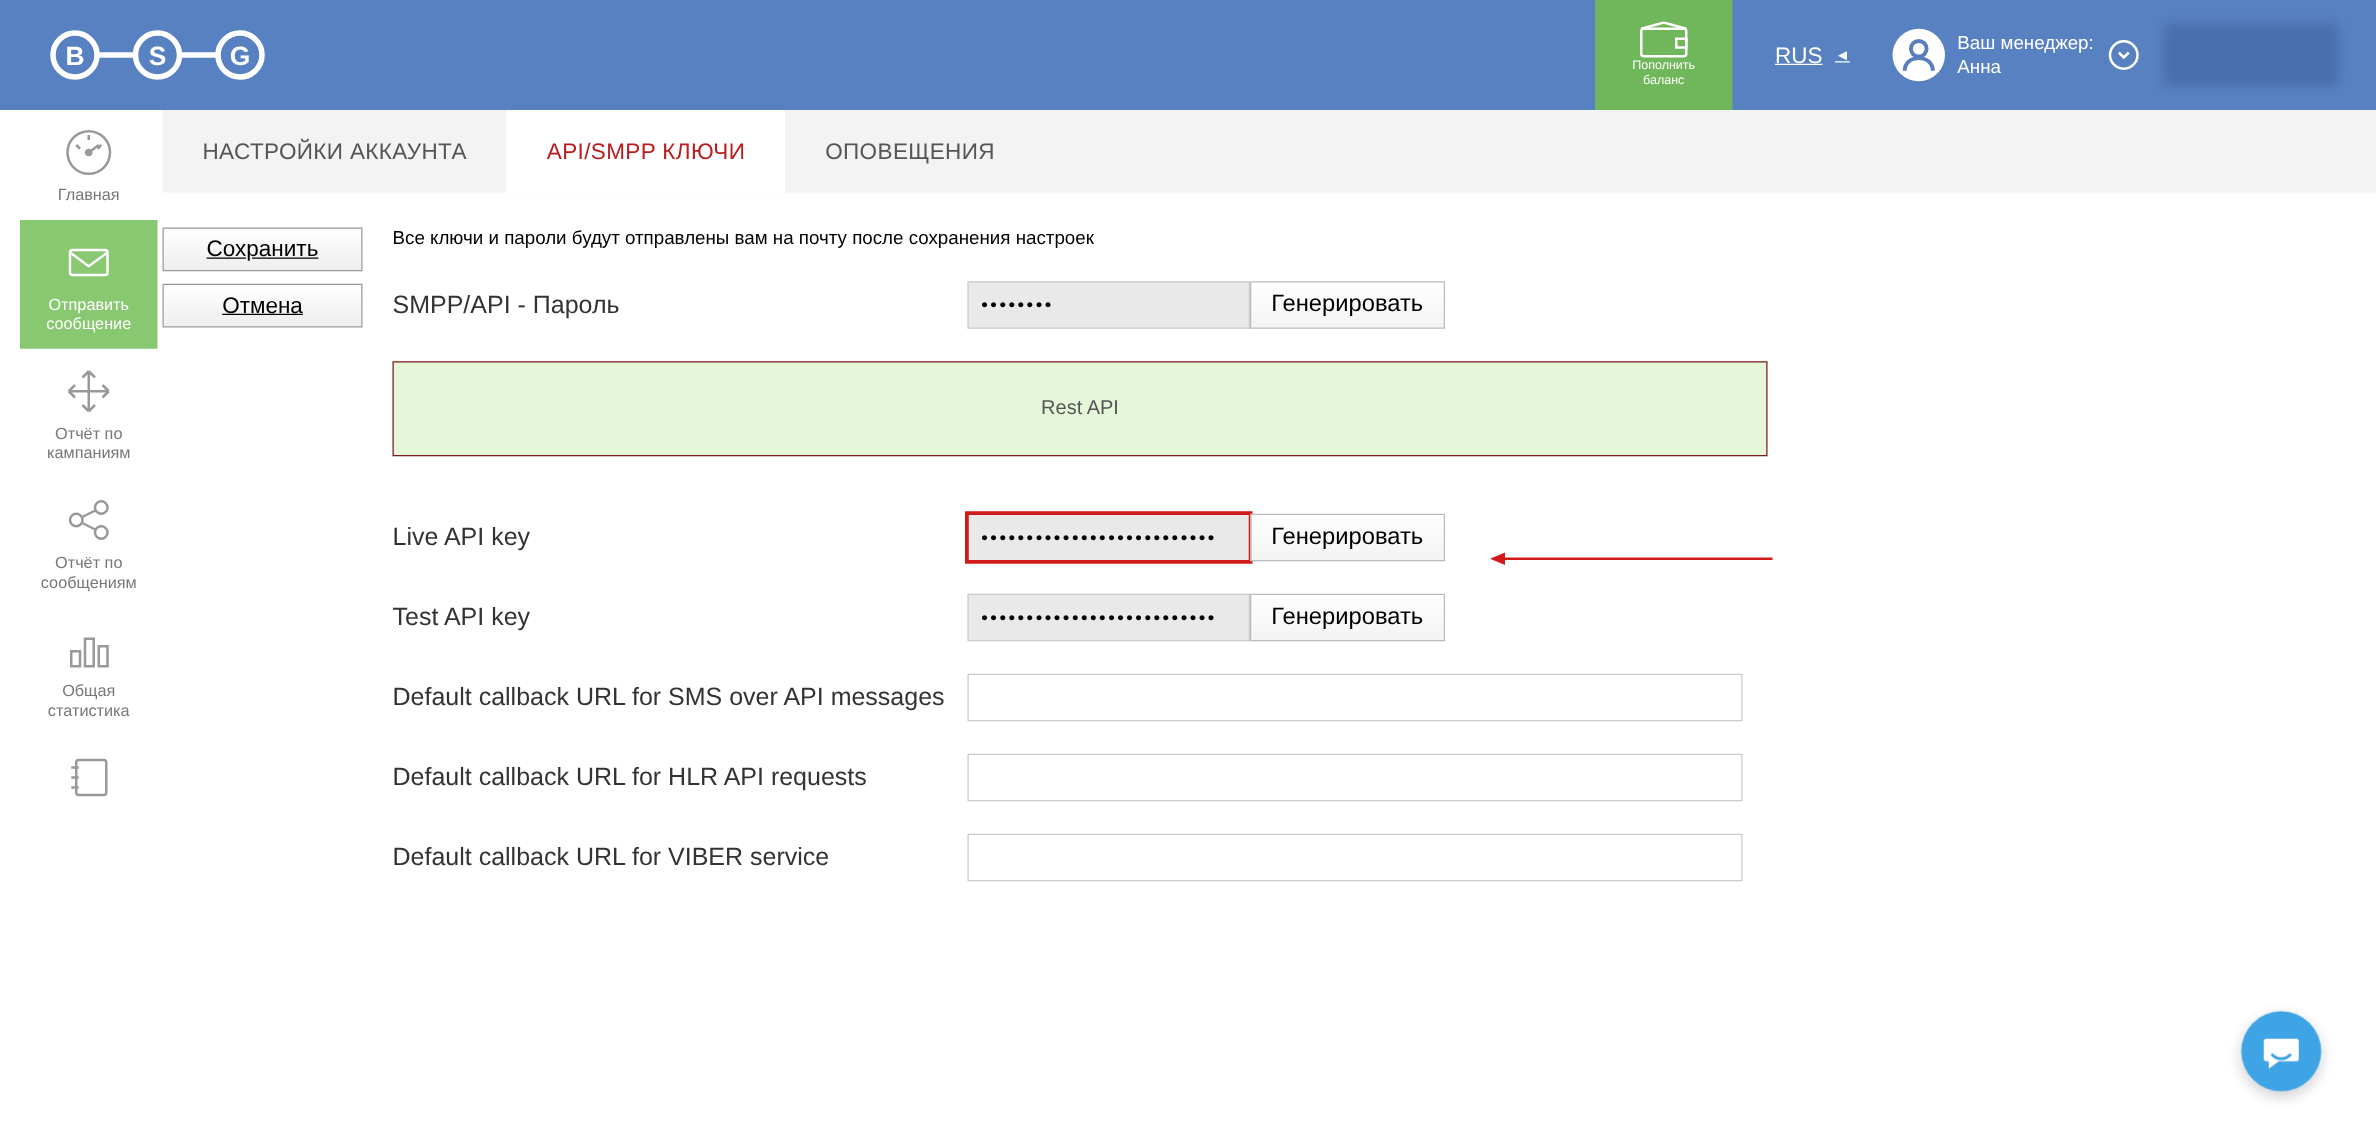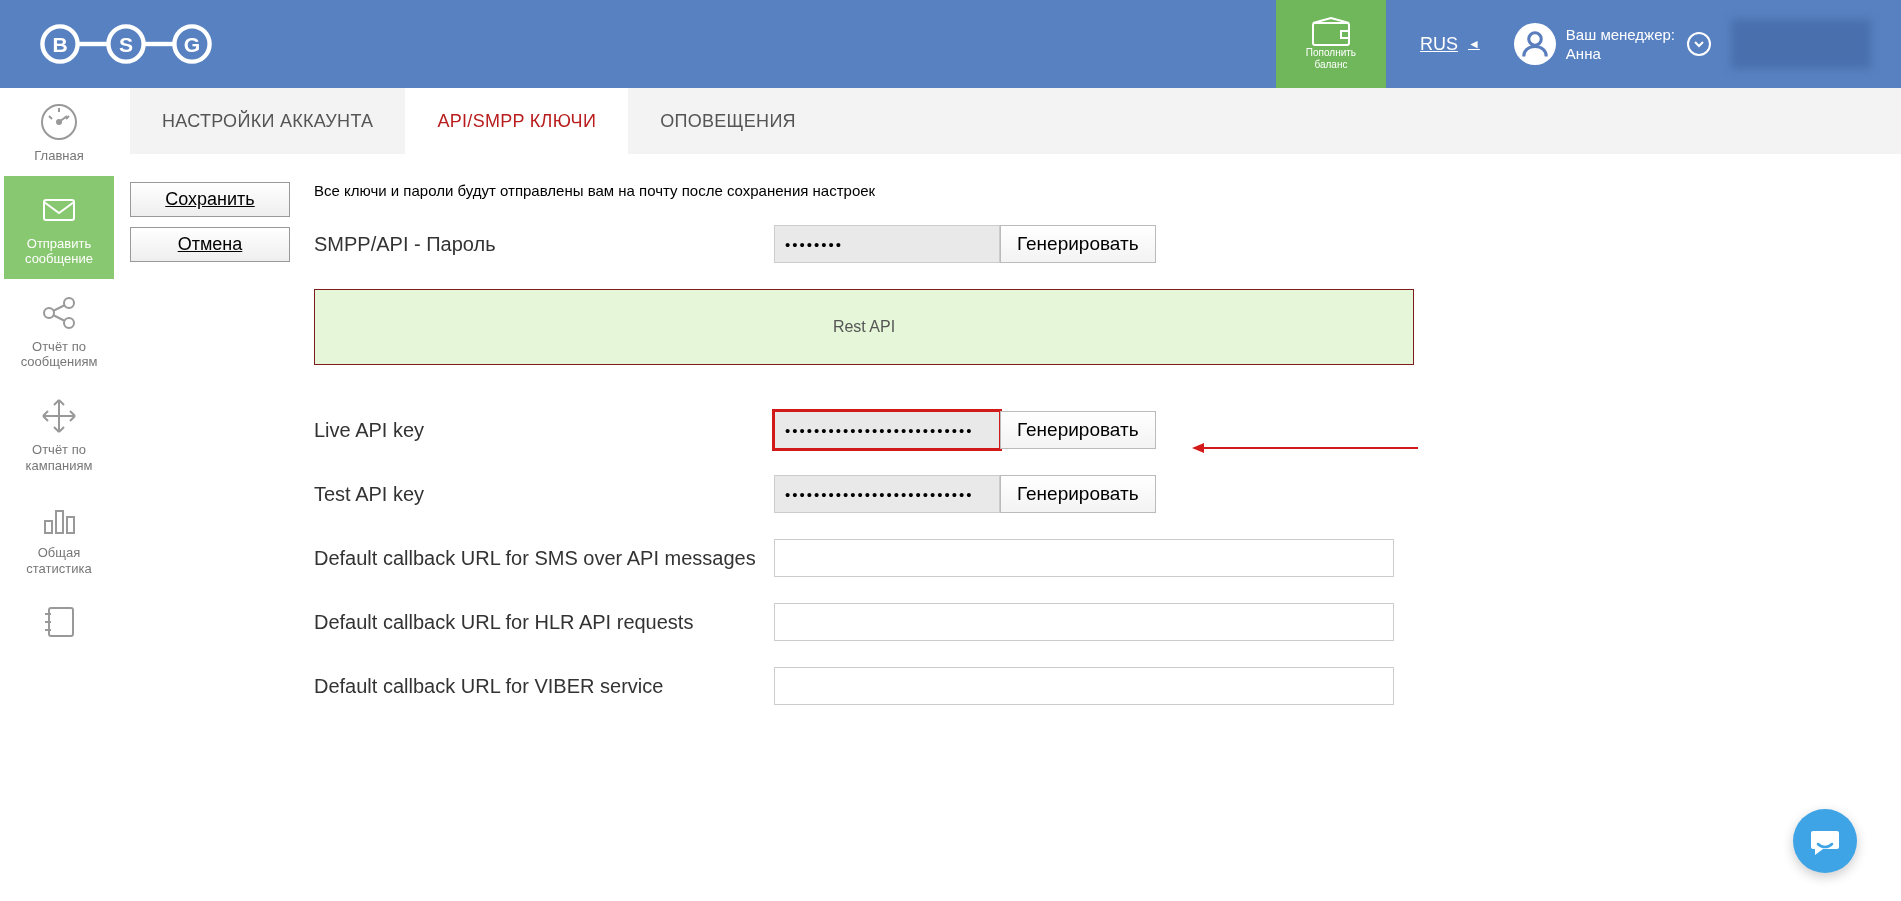--- a/index.html
+++ b/index.html
@@ -18,21 +18,21 @@
   .lang .tri { font-size: 12px; }
   .manager { display: flex; align-items: center; gap: 10px; margin-right: 12px; }
   .avatar { width: 42px; height: 42px; border-radius: 50%; background: #fff; display: flex; align-items: center; justify-content: center; }
   .avatar svg { width: 30px; height: 30px; stroke: #5a7ebd; fill: none; stroke-width: 2.5; }
   .mgr-text { font-size: 15px; line-height: 1.3; color: #fff; }
   .chev-btn { width: 24px; height: 24px; border: 2px solid #fff; border-radius: 50%; display: flex; align-items: center; justify-content: center; margin-right: 20px; cursor: pointer; }
   .chev-btn svg { width: 10px; height: 10px; stroke: #fff; fill: none; stroke-width: 2; }
   .blur { width: 140px; height: 50px; background: #496fad; border-radius: 4px; filter: blur(4px); margin-right: 30px; }
   
   
-  .sidebar { position: absolute; top: 88px; left: 4px; width: 110px; background: #fff; }
+  .sidebar { position: absolute; top: 88px; left: 16px; width: 110px; background: #fff; }
   .side-item { display: flex; flex-direction: column; align-items: center; justify-content: center; padding: 14px 4px 12px; font-size: 13px; color: #777; text-align: center; line-height: 1.2; cursor: pointer; gap: 6px; }
   .side-item svg { width: 40px; height: 40px; stroke: #999; fill: none; stroke-width: 2; }
   .side-item.active { background: #88c870; color: #fff; }
   .side-item.active svg { stroke: #fff; }
   
   
   .content { margin-left: 110px; padding: 0 0 40px 20px; }
   .tabs { display: flex; background: #f3f3f3; height: 66px; align-items: stretch; }
   .tab { padding: 0 32px; display: flex; align-items: center; font-size: 18px; color: #555; cursor: pointer; letter-spacing: .3px; }
   .tab.active { background: #fff; color: #b91c1c; }
@@ -127,36 +127,36 @@
   </div>
   <div class="side-item active">
     <svg viewBox="0 0 40 40">
         <rect x="5" y="10" width="30" height="20" rx="2"></rect>
         <path d="M5 12l15 11 15-11"></path>
       </svg>
     <span>Отправить сообщение</span>
   </div>
   <div class="side-item">
     <svg viewBox="0 0 40 40">
+        <path d="M20 4v32M4 20h32M20 4l-5 5M20 4l5 5M20 36l-5-5M20 36l5-5M4 20l5-5M4 20l5 5M36 20l-5-5M36 20l-5 5"></path>
+      </svg>
+    <span>Отчёт по кампаниям</span>
+  </div>
+  <div class="side-item">
+    <svg viewBox="0 0 40 40">
         <circle cx="10" cy="20" r="5"></circle>
         <circle cx="30" cy="10" r="5"></circle>
         <circle cx="30" cy="30" r="5"></circle>
         <line x1="14" y1="18" x2="26" y2="12"></line>
         <line x1="14" y1="22" x2="26" y2="28"></line>
       </svg>
     <span>Отчёт по сообщениям</span>
   </div>
   <div class="side-item">
     <svg viewBox="0 0 40 40">
-        <path d="M20 4v32M4 20h32M20 4l-5 5M20 4l5 5M20 36l-5-5M20 36l5-5M4 20l5-5M4 20l5 5M36 20l-5-5M36 20l-5 5"></path>
-      </svg>
-    <span>Отчёт по кампаниям</span>
-  </div>
-  <div class="side-item">
-    <svg viewBox="0 0 40 40">
         <rect x="6" y="22" width="7" height="12"></rect>
         <rect x="17" y="12" width="7" height="22"></rect>
         <rect x="28" y="18" width="7" height="16"></rect>
       </svg>
     <span>Общая статистика</span>
   </div>
   <div class="side-item">
     <svg viewBox="0 0 40 40">
         <rect x="10" y="6" width="24" height="28" rx="2"></rect>
         <line x1="6" y1="12" x2="12" y2="12"></line>

